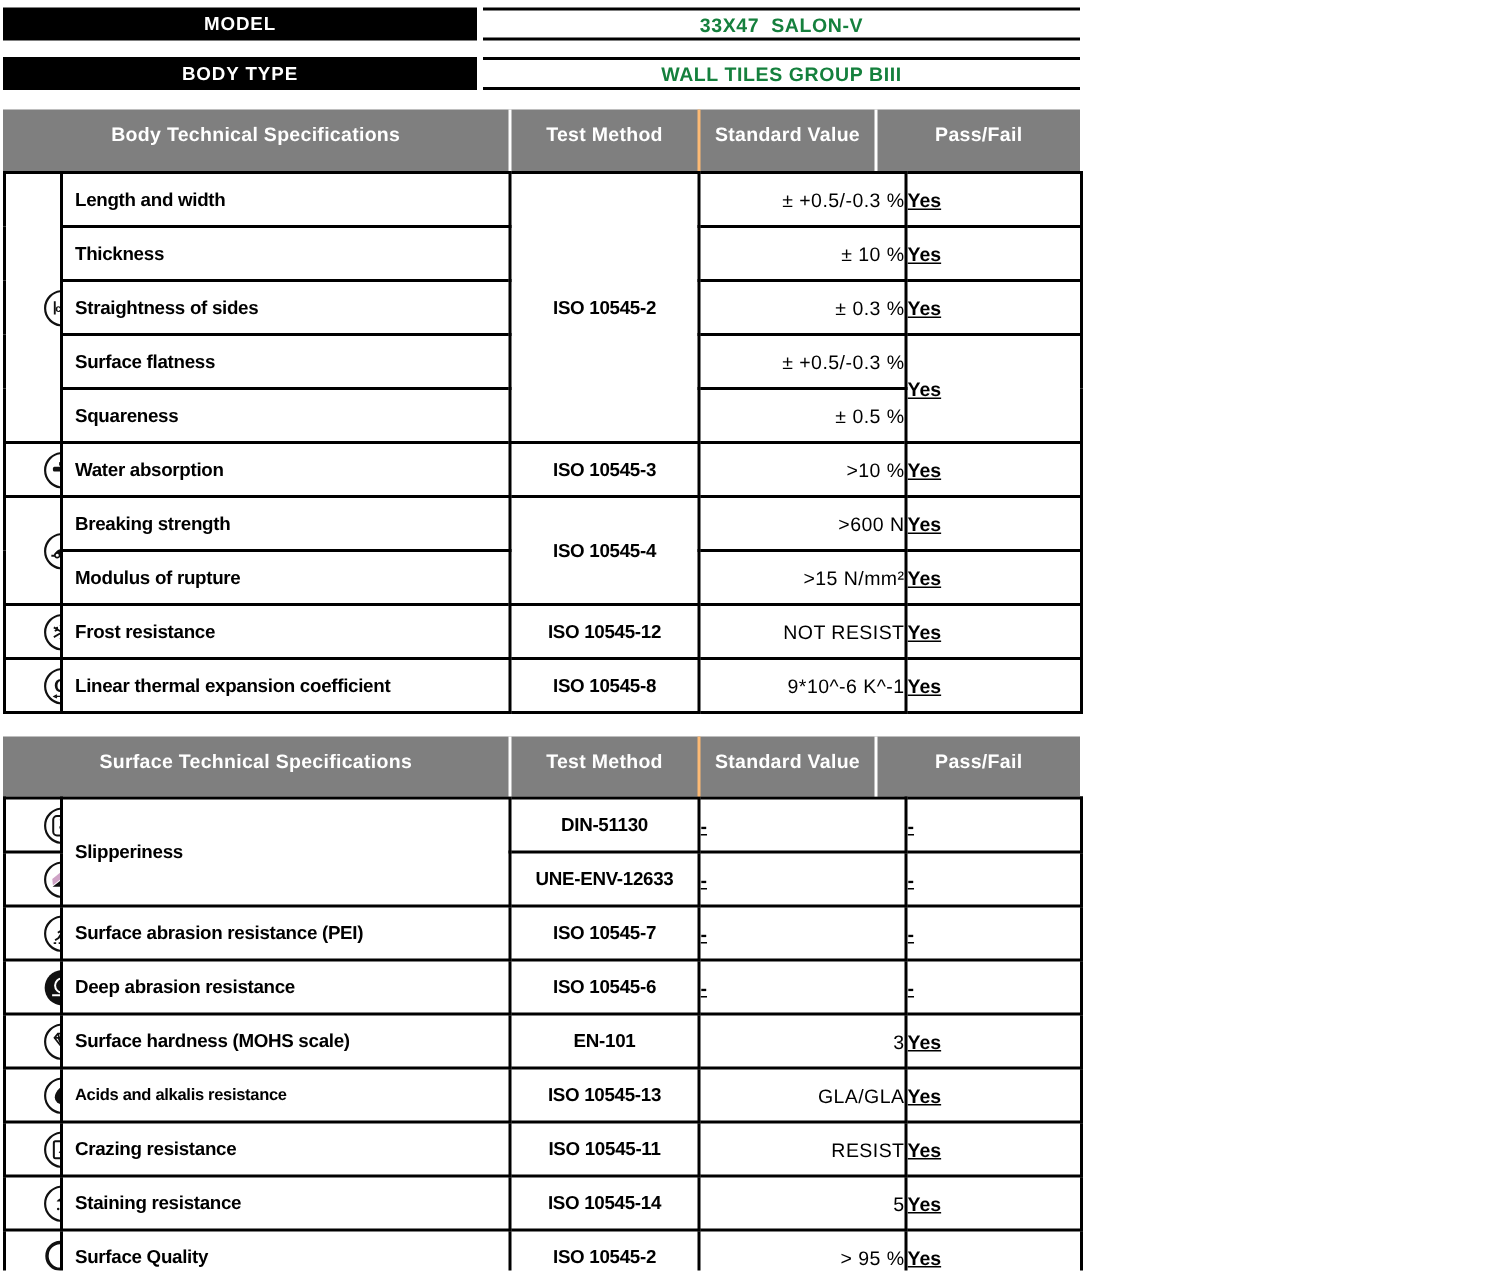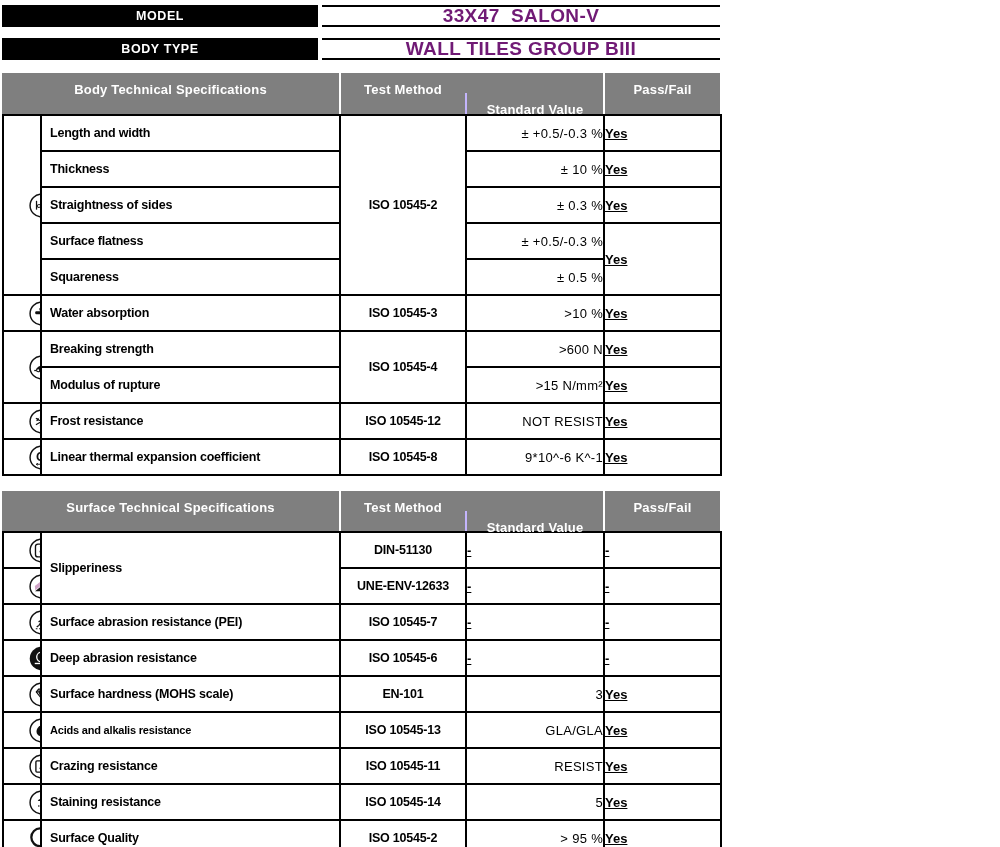--- a/index.html
+++ b/index.html
@@ -13,31 +13,31 @@
   
   .info-row{display:flex;height:22px;margin-bottom:11px;}
   .info-label{
     width:316px;background:#000;color:#fff;
     display:flex;align-items:center;justify-content:center;
     font-weight:bold;font-size:12.5px;letter-spacing:.6px;
   }
   .info-value{
     flex:1;margin-left:4px;border-top:2.5px solid #000;border-bottom:2.5px solid #000;
     display:flex;align-items:center;justify-content:center;
-    color:#701a75;font-weight:bold;font-size:19px;letter-spacing:.4px;white-space:pre;
+    color:#15803d;font-weight:bold;font-size:13px;letter-spacing:.4px;white-space:pre;
   }
 
   
   .thead{display:flex;background:#7f7f7f;height:41px;color:#fff;
          font-weight:bold;font-size:13px;box-sizing:border-box;}
   .th{box-sizing:border-box;display:flex;justify-content:center;align-items:flex-start;
       padding-top:9px;letter-spacing:.2px;}
   .th-spec{width:337px;}
   .th-test{width:126px;border-left:2px solid #fff;}
-  .th-value{width:138px;border-left:2px solid #c4b5fd;margin-top:20px;}
+  .th-value{width:118px;border-left:2px solid #fdba74;}
   .th-pass{flex:1;border-left:2px solid #fff;}
 
   
   table{border-collapse:collapse;width:718px;table-layout:fixed;}
   td{border:2px solid #000;box-sizing:border-box;padding:0;vertical-align:middle;
      overflow:hidden;}
   tr{height:36px;}
   td.icon{text-align:center;padding-left:24px;}
   td.icon svg{display:block;margin:0 auto;}
   td.name{font-weight:bold;font-size:12.5px;padding-left:8px;letter-spacing:-.2px;}

